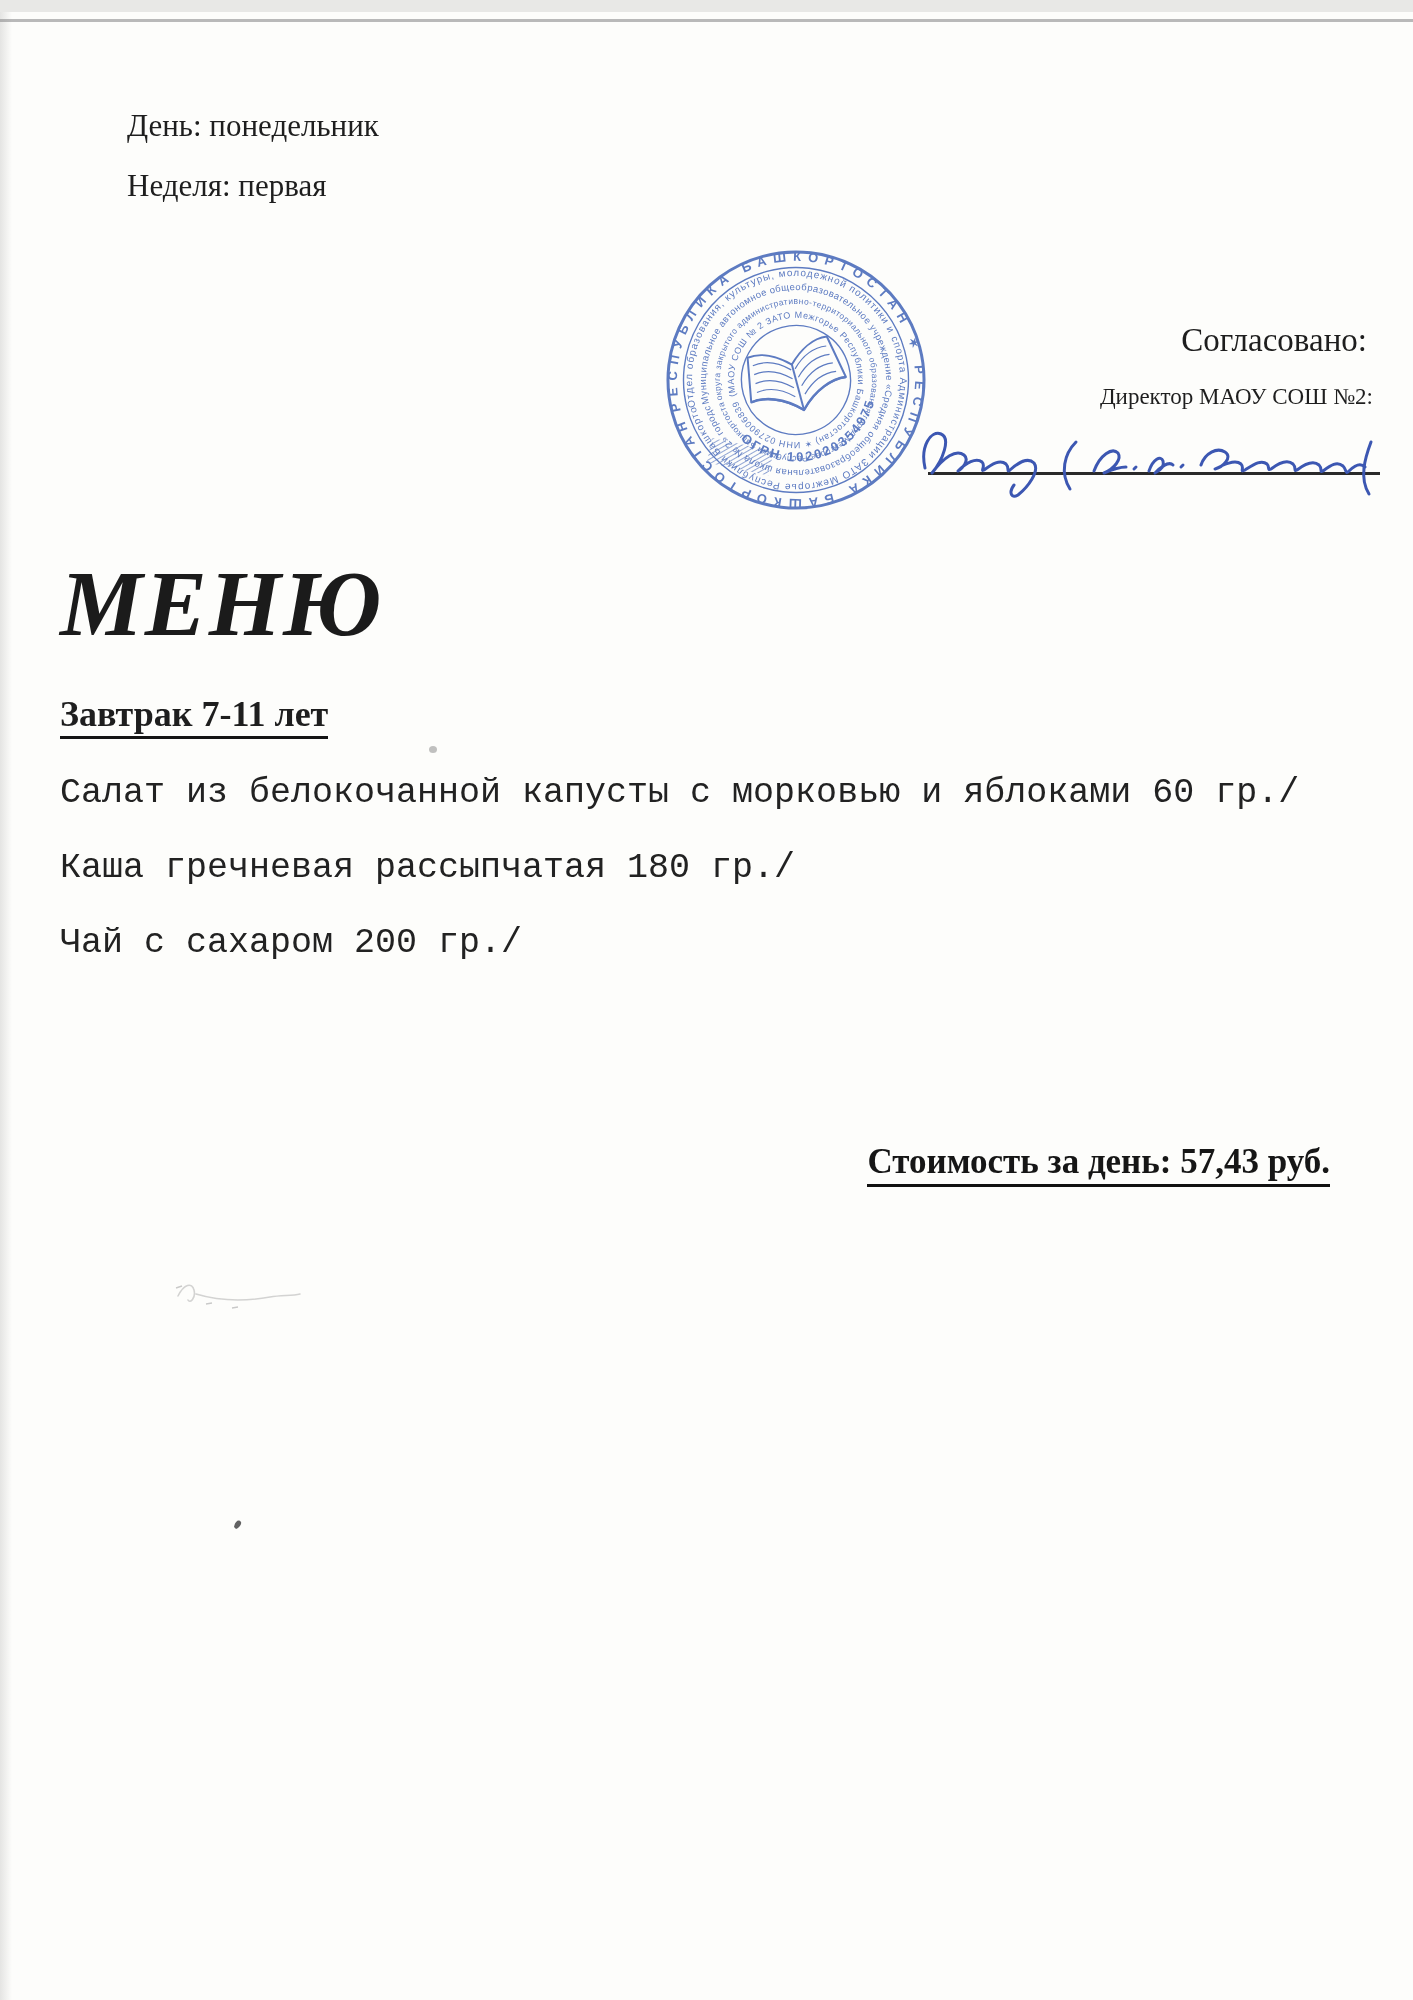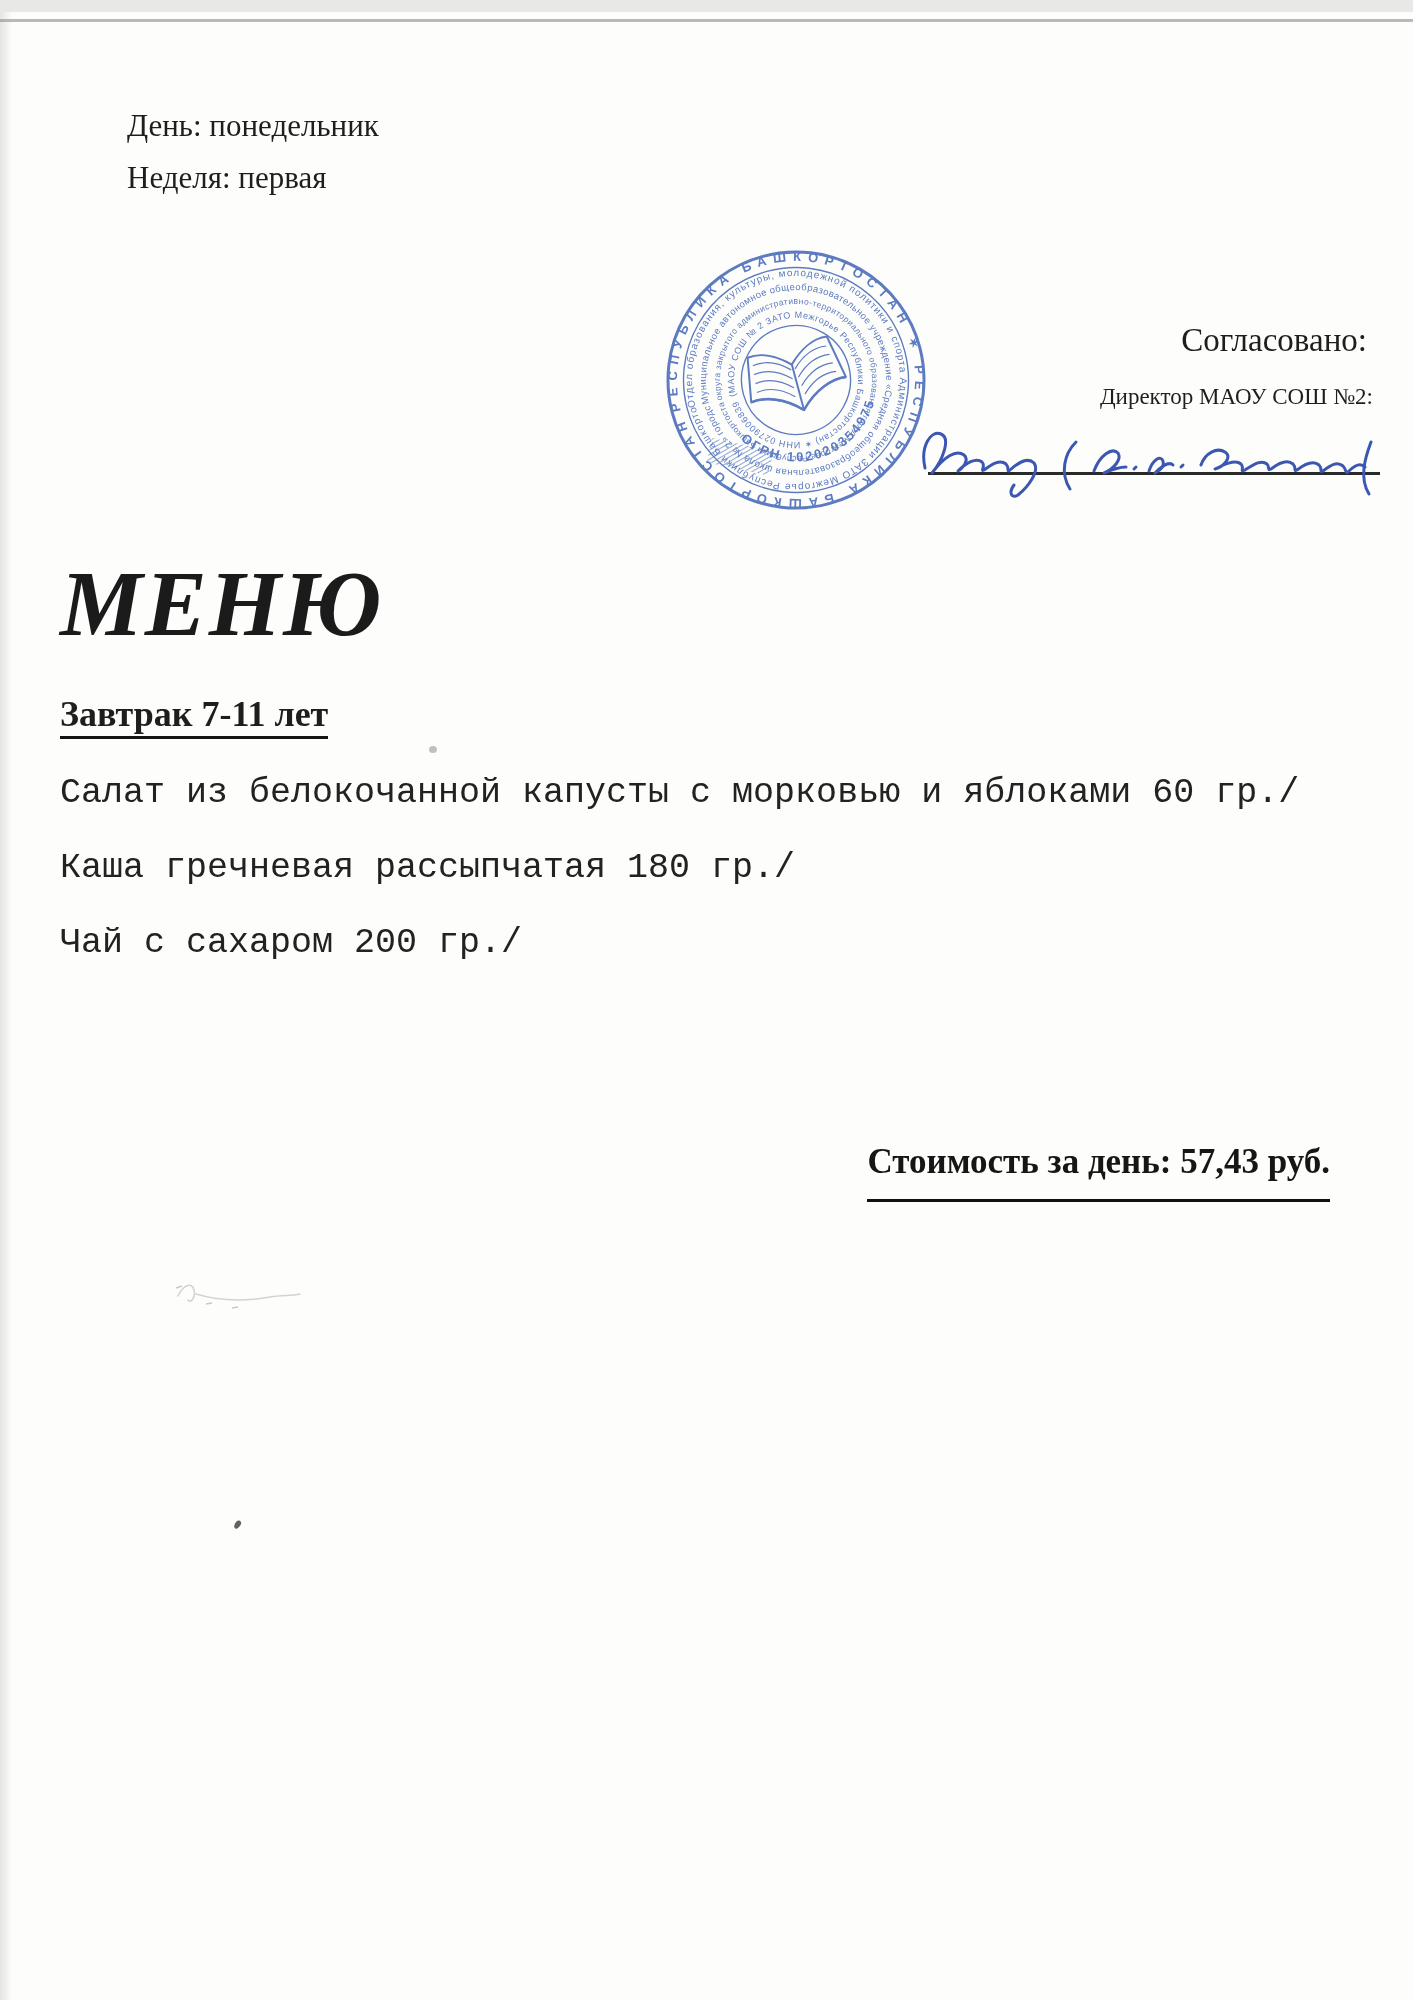--- a/index.html
+++ b/index.html
@@ -15,38 +15,38 @@
   
   .scan-top-line{position:absolute;left:0;top:7px;width:100%;height:3px;background:#adadad;opacity:.85;}
   .scan-left-shade{position:absolute;left:0;top:0;width:12px;height:100%;
     background:linear-gradient(to right, rgba(140,140,140,.22), rgba(140,140,140,0));}
   .speck-dot{position:absolute;left:429px;top:734px;width:8px;height:7px;border-radius:50%;
     background:#8f8f8f;opacity:.55;filter:blur(.6px);}
   .smudge{position:absolute;left:172px;top:1258px;opacity:.6;}
   .tick-mark{position:absolute;left:231px;top:1504px;opacity:.8;}
   
   .day-line{position:absolute;left:127px;top:96px;font-size:31px;}
-  .week-line{position:absolute;left:127px;top:148px;font-size:31px;}
+  .week-line{position:absolute;left:127px;top:156px;font-size:31px;}
   
   .agreed-label{position:absolute;right:46px;top:310px;font-size:33px;}
   .director-label{position:absolute;right:40px;top:372px;font-size:23px;}
   .signature-wrap{position:absolute;left:915px;top:398px;width:475px;height:90px;}
   .signature-line{position:absolute;left:928px;top:460px;width:452px;height:3px;background:#2a2a2a;}
   
   .stamp{position:absolute;left:661px;top:233px;width:270px;height:270px;transform:rotate(-15deg);opacity:.85;}
   
   .center-col{position:absolute;left:60px;top:0;width:1353px;height:2000px;text-align:left;pointer-events:none;}
   .menu-title{position:absolute;left:0;width:100%;top:538px;
     font-size:93px;font-weight:bold;font-style:italic;letter-spacing:2px;color:#1b1b1b;}
   .section-title{position:absolute;left:0;width:100%;top:681px;font-size:36px;font-weight:bold;}
   .section-title span{border-bottom:3px solid #141414;padding-bottom:2px;}
   .menu-item{position:absolute;left:0;width:100%;font-size:35px;color:#222;font-family:Liberation Mono, monospace;}
   .mi0{top:761px;} .mi1{top:836px;} .mi2{top:911px;} .mi3{top:986px;} .mi4{top:1061px;}
   .total-line{position:absolute;right:83px;top:1130px;font-size:35px;font-weight:bold;color:#161616;
-    border-bottom:3px solid #111;padding-bottom:17px;}
+    border-bottom:3px solid #111;padding-bottom:2px;}
 </style>
 </head>
 <body>
 
 <div class="page">
 
   <div class="scan-top-line"></div>
   <div class="scan-left-shade"></div>
   <div class="speck-dot"></div>
   <svg class="smudge" width="140" height="50" viewBox="0 0 140 50">

